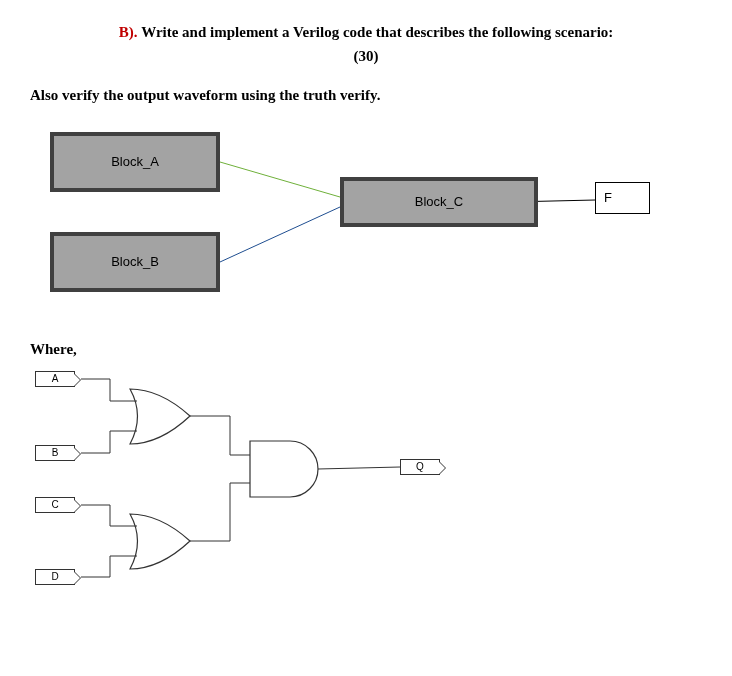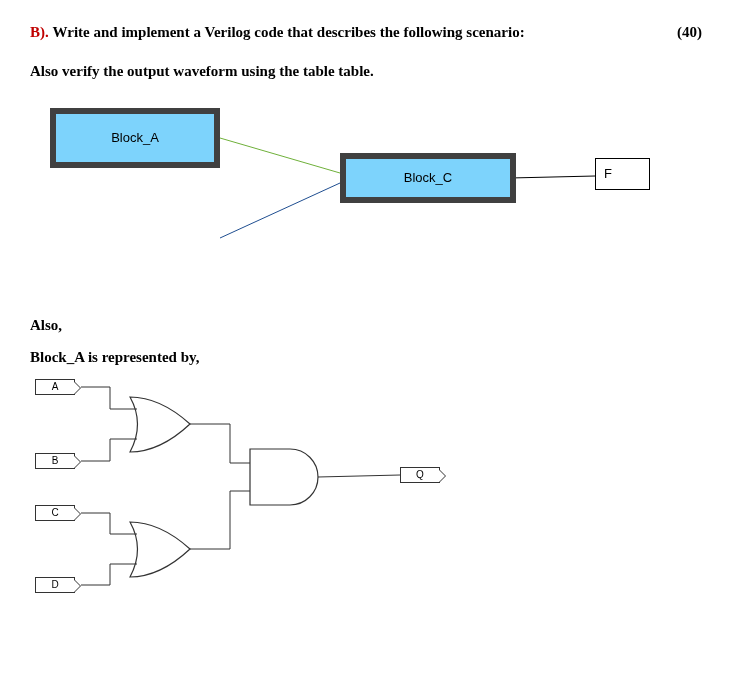--- a/index.html
+++ b/index.html
@@ -9,44 +9,45 @@
       color: #000;
       margin: 0;
       padding: 20px 30px;
       width: 732px;
       line-height: 1.6;
     }
     .header-row {
       display: flex;
       justify-content: space-between;
       align-items: center;
+      flex-direction: column;
     }
     .q-label { color: #c00000; font-weight: bold; }
     .bold { font-weight: bold; }
     .points { font-weight: bold; }
     .diagram-area {
       position: relative;
       height: 200px;
       margin-top: 20px;
       margin-bottom: 10px;
     }
     .block {
       position: absolute;
-      border: 6px solid #404040;
-      background: #7dd3fc;
+      border: 4px solid #404040;
+      background: #a3a3a3;
       text-align: center;
       font-family: Arial, sans-serif;
       font-size: 13px;
       display: flex;
       align-items: center;
       justify-content: center;
     }
     .block-a { left: 20px; top: 5px; width: 170px; height: 60px; }
     .block-b { left: 20px; top: 105px; width: 170px; height: 60px; }
-    .block-c { left: 310px; top: 50px; width: 176px; height: 50px; text-align: center; }
+    .block-c { left: 310px; top: 50px; width: 198px; height: 50px; text-align: center; }
     .block-f {
       position: absolute;
       left: 565px; top: 55px;
       width: 55px; height: 32px;
       border: 1px solid #000;
       text-align: left;
       font-family: Arial, sans-serif;
       font-size: 13px;
       padding-left: 8px;
       display: flex;
@@ -97,44 +98,46 @@
     svg.gates { position: absolute; left:0; top:0; }
   </style>
 </head>
 <body>
 
 <div class="header-row">
   <div>
     <span class="q-label">B).</span>
     <span class="bold">Write and implement a Verilog code that describes the following scenario:</span>
   </div>
-  <span class="points">(40)</span>
-</div>
-<p class="bold">Also verify the output waveform using the table table.</p>
+  <span class="points">(30)</span>
+</div>
+<p class="bold">Also verify the output waveform using the truth verify.</p>
 
 <div class="diagram-area">
   <svg class="wires" width="680" height="200">
     <line x1="190" y1="35" x2="310" y2="70" stroke="#6fb03a" stroke-width="1"></line>
     <line x1="190" y1="135" x2="310" y2="80" stroke="#1f4e90" stroke-width="1"></line>
     <line x1="480" y1="75" x2="565" y2="73" stroke="#000" stroke-width="1"></line>
   </svg>
   <div class="block block-a">
       <span>Block_A</span>
     </div>
+  <div class="block block-b">
+      <span>Block_B</span>
+    </div>
   <div class="block block-c">
       <span>Block_C</span>
     </div>
   <div class="block-f">
       <span>F</span>
     </div>
 </div>
 
 <div class="where-block">
-  <p>Also,</p>
-  <p>Block_A is represented by,</p>
+  <p>Where,</p>
 </div>
 
 <div class="gate-diagram">
   <svg class="gates" width="450" height="220">
 
     <g>
       <path d="M 100 20 Q 130 20 160 47 Q 130 75 100 75 Q 115 47 100 20 Z" fill="none" stroke="#333" stroke-width="1.2"></path>
     </g>
 
     <g>

